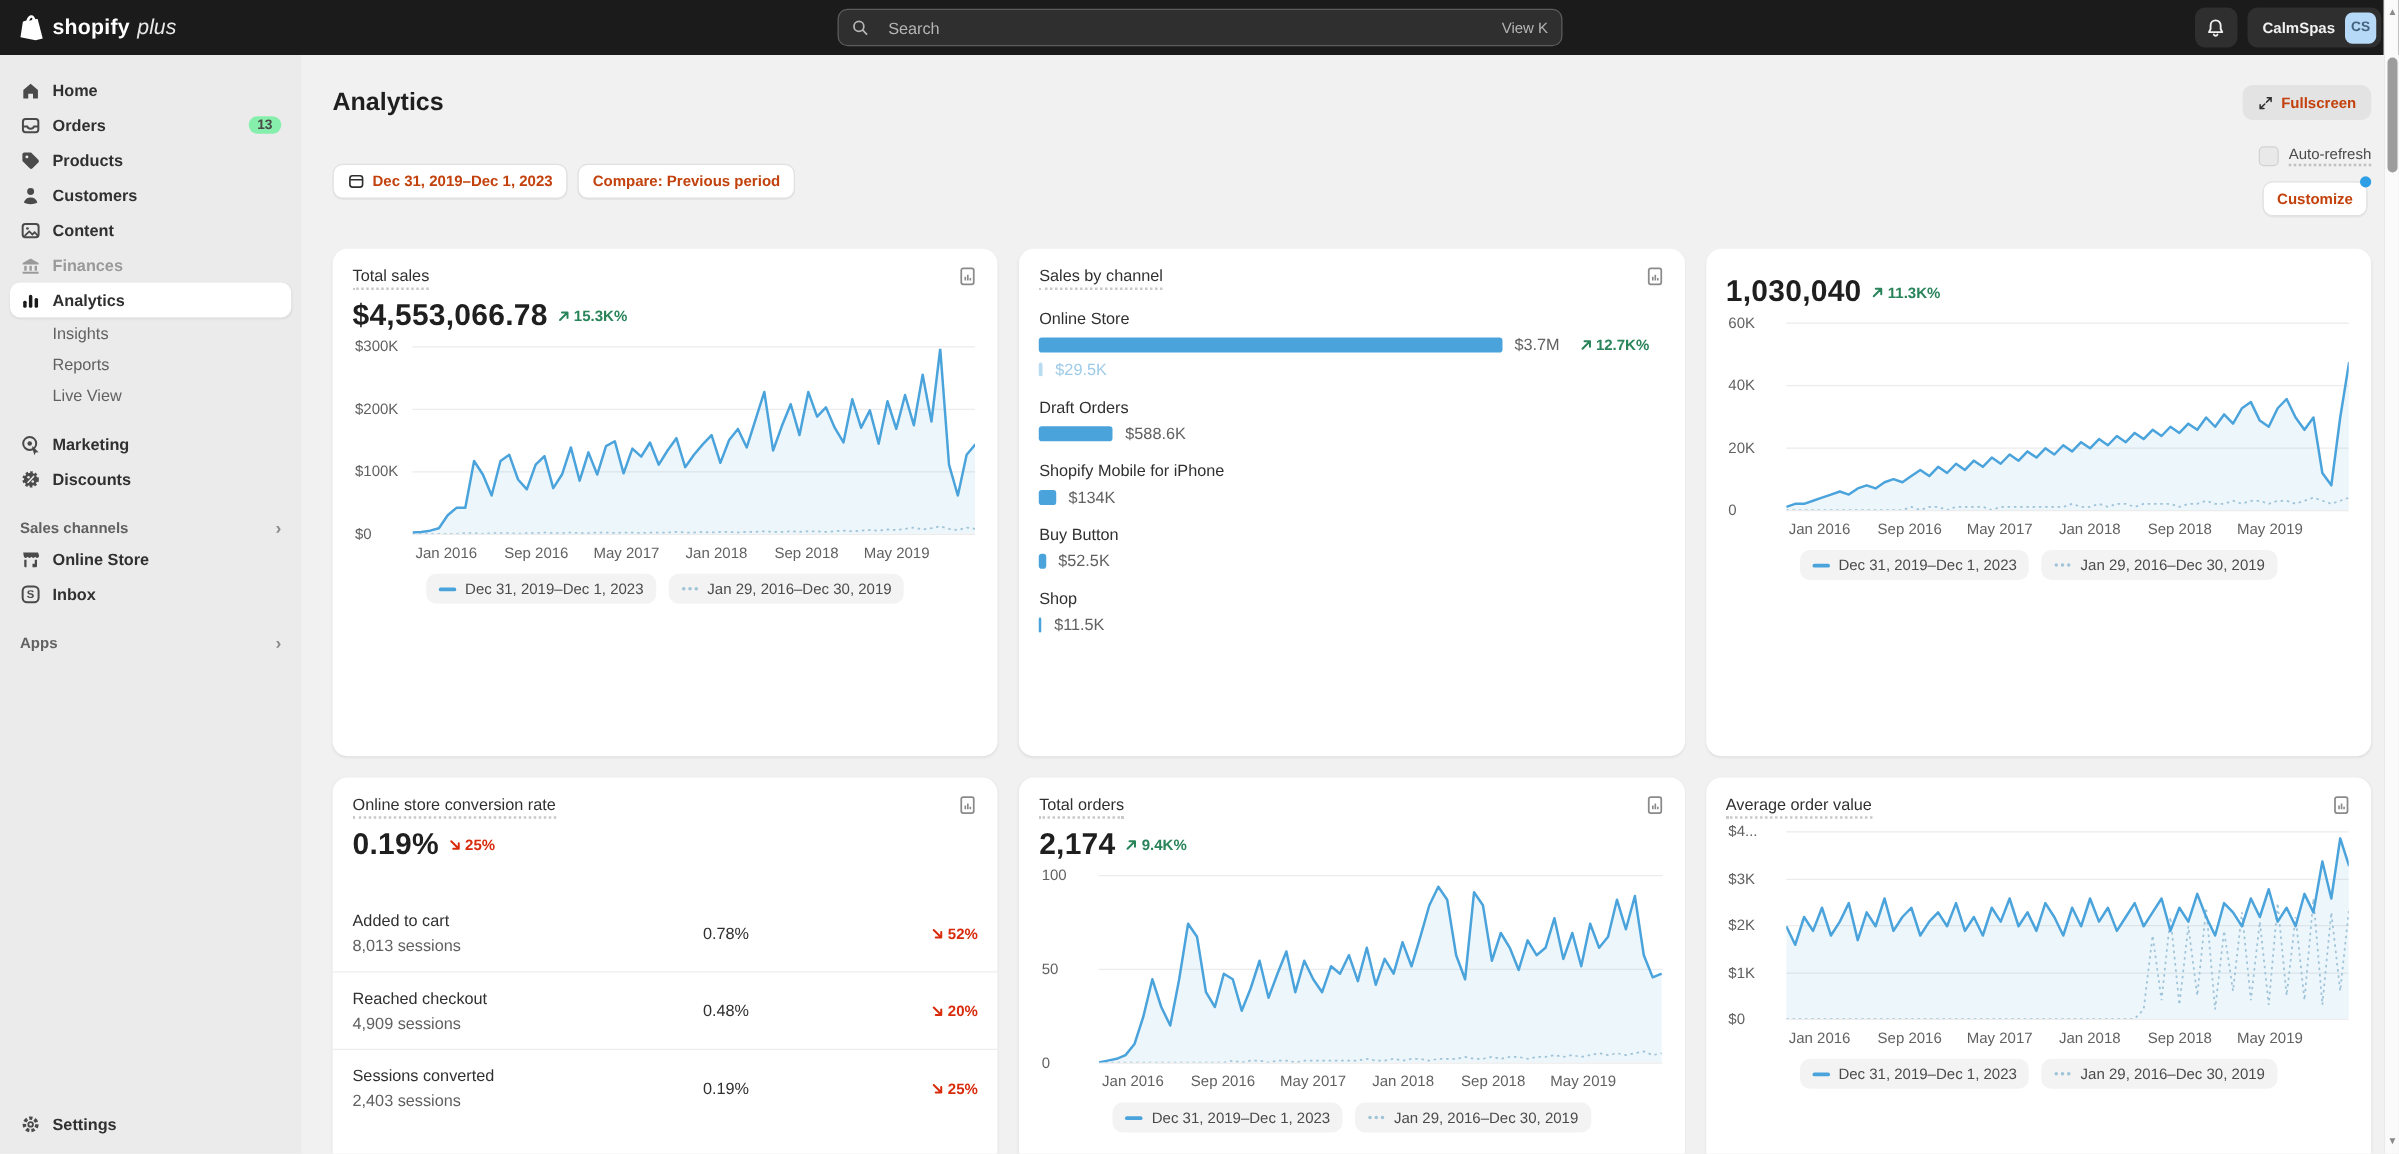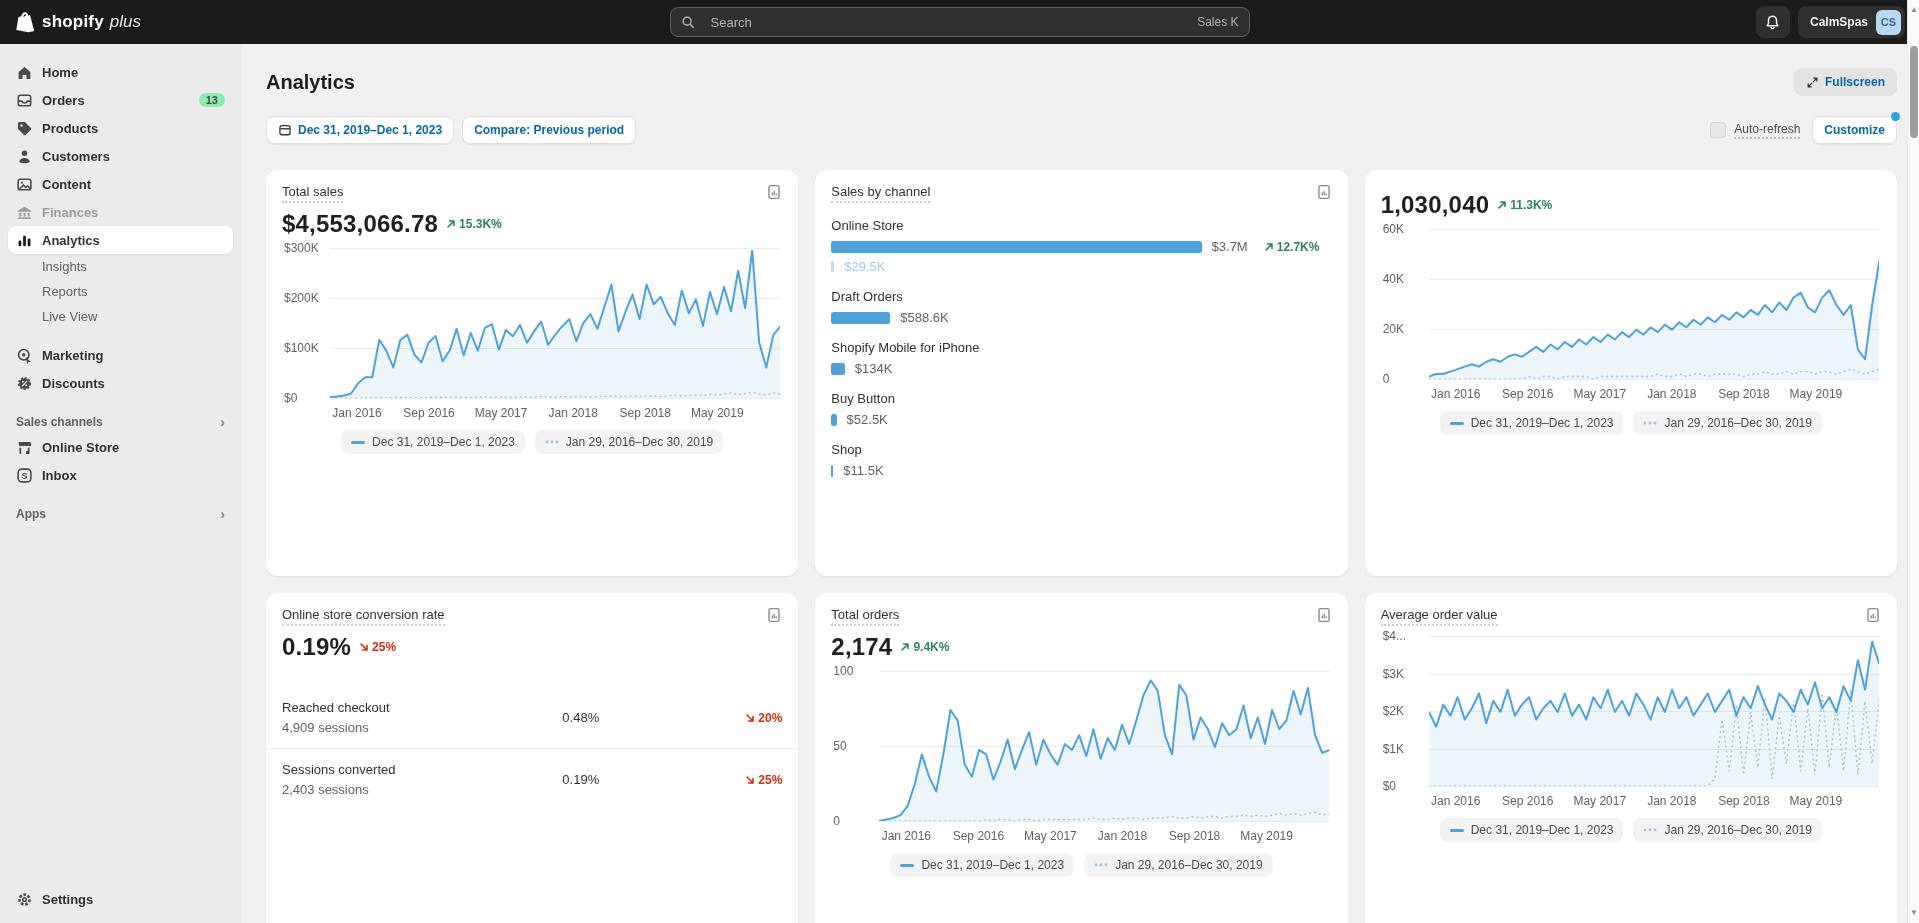--- a/index.html
+++ b/index.html
@@ -32,25 +32,25 @@
   .side-gap { height:12px; }
   .side-header { display:flex; align-items:center; padding:4px 8px; font-size:12px; font-weight:700; color:#616161; margin-top:14px; }
   .side-header .lab { flex:1; }
   .chev { color:#8a8a8a; font-size:14px; line-height:1; }
   .badge { background:#86efac; color:#4a4a4a; border-radius:8px; font-size:11px; font-weight:600; padding:1px 7px; }
   .settings-item { position:absolute; left:8px; right:8px; bottom:10px; }
 
   .main { flex:1; padding:0 22px 0 25px; overflow:hidden; }
   .title-row { margin-top:24px; display:flex; align-items:center; }
   .page-title { font-size:20px; font-weight:700; color:#1f1f1f; }
-  .btn { display:inline-flex; align-items:center; gap:6px; font-size:12px; font-weight:600; color:#0369a1;
+  .btn { display:inline-flex; align-items:center; gap:6px; font-size:12px; font-weight:600; color:#c2410c;
     border-radius:8px; padding:6px 11px; background:#fff; border:1px solid #e0e0e0; box-shadow:0 1px 0 rgba(0,0,0,.05); }
   .btn.gray { background:#e3e3e3; border-color:#e3e3e3; box-shadow:none; margin-left:auto; }
   .controls-row { margin-top:20px; display:flex; align-items:center; gap:8px; }
-  .controls-right { margin-left:auto; display:flex; align-items:center; gap:12px; }
+  .controls-right { margin-left:auto; display:flex; align-items:center; gap:12px;flex-direction:column; }
   .auto-refresh { display:flex; align-items:center; gap:8px; }
   .checkbox { width:16px; height:16px; border-radius:4px; background:#e9e9e9; border:1px solid #d2d2d2; }
   .auto-refresh .lab { font-size:12px; color:#4a4a4a; border-bottom:2px dotted #c0c0c0; padding-bottom:1px; }
   .customize-wrap { position:relative; }
   .notif-dot { position:absolute; right:-3px; top:-4px; width:9px; height:9px; border-radius:50%; background:#2e9fe5; }
 
   
   .grid { margin-top:26px; display:grid; grid-template-columns:repeat(3,1fr); gap:17px; }
   .card { background:#fff; border-radius:12px; box-shadow:0 1px 2px rgba(0,0,0,.07); height:406px; padding:14px 16px; position:relative; }
   .card.stub { height:7px; padding:0; border-radius:12px 12px 0 0; }
@@ -112,21 +112,21 @@
     </svg>
     <span class="brand">shopify</span>
       <span class="suffix">plus</span>
   </div>
   <div class="searchbar">
     <svg width="14" height="14" viewBox="0 0 16 16">
       <circle cx="7" cy="7" r="4.5" fill="none" stroke="#b5b5b5" stroke-width="1.6"></circle>
       <path d="M10.5 10.5 L14 14" stroke="#b5b5b5" stroke-width="1.6" stroke-linecap="round"></path>
     </svg>
     <span class="ph">Search</span>
-    <span class="kbd">Sales K</span>
+    <span class="kbd">View K</span>
   </div>
   <div class="top-right">
     <div class="icon-btn">
       <svg width="17" height="17" viewBox="0 0 16 16">
         <path d="M8 2.2c-2.3 0-3.8 1.7-3.8 4v2.5L3 11h10l-1.2-2.3V6.2c0-2.3-1.5-4-3.8-4z" fill="none" stroke="#f1f1f1" stroke-width="1.4" stroke-linejoin="round"></path>
         <path d="M6.6 12.8a1.5 1.5 0 0 0 2.8 0" fill="none" stroke="#f1f1f1" stroke-width="1.4" stroke-linecap="round"></path>
       </svg>
     </div>
     <div class="store-chip">
       <span class="name">CalmSpas</span>
@@ -481,20 +481,35 @@
         <div class="metric-row">
           <span class="metric">0.19%</span>
           <span class="change down">
             <svg width="10" height="10" viewBox="0 0 10 10">
                 <path d="M2 2 8 8M8 8H3.6M8 8V3.6" fill="none" stroke="#d82c0d" stroke-width="1.6" stroke-linecap="round"></path>
               </svg>
             <span>25%</span>
           </span>
         </div>
         <div class="conv-rows">
+          <div class="conv-row">
+            <div class="conv-left">
+              <div class="conv-name">Added to cart</div>
+              <div class="conv-sess">8,013 sessions</div>
+            </div>
+            <div class="conv-rate">0.78%</div>
+            <div class="conv-change">
+              <span class="change down">
+                <svg width="10" height="10" viewBox="0 0 10 10">
+                    <path d="M2 2 8 8M8 8H3.6M8 8V3.6" fill="none" stroke="#d82c0d" stroke-width="1.6" stroke-linecap="round"></path>
+                  </svg>
+                <span>52%</span>
+              </span>
+            </div>
+          </div>
           <div class="conv-row">
             <div class="conv-left">
               <div class="conv-name">Reached checkout</div>
               <div class="conv-sess">4,909 sessions</div>
             </div>
             <div class="conv-rate">0.48%</div>
             <div class="conv-change">
               <span class="change down">
                 <svg width="10" height="10" viewBox="0 0 10 10">
                     <path d="M2 2 8 8M8 8H3.6M8 8V3.6" fill="none" stroke="#d82c0d" stroke-width="1.6" stroke-linecap="round"></path>

